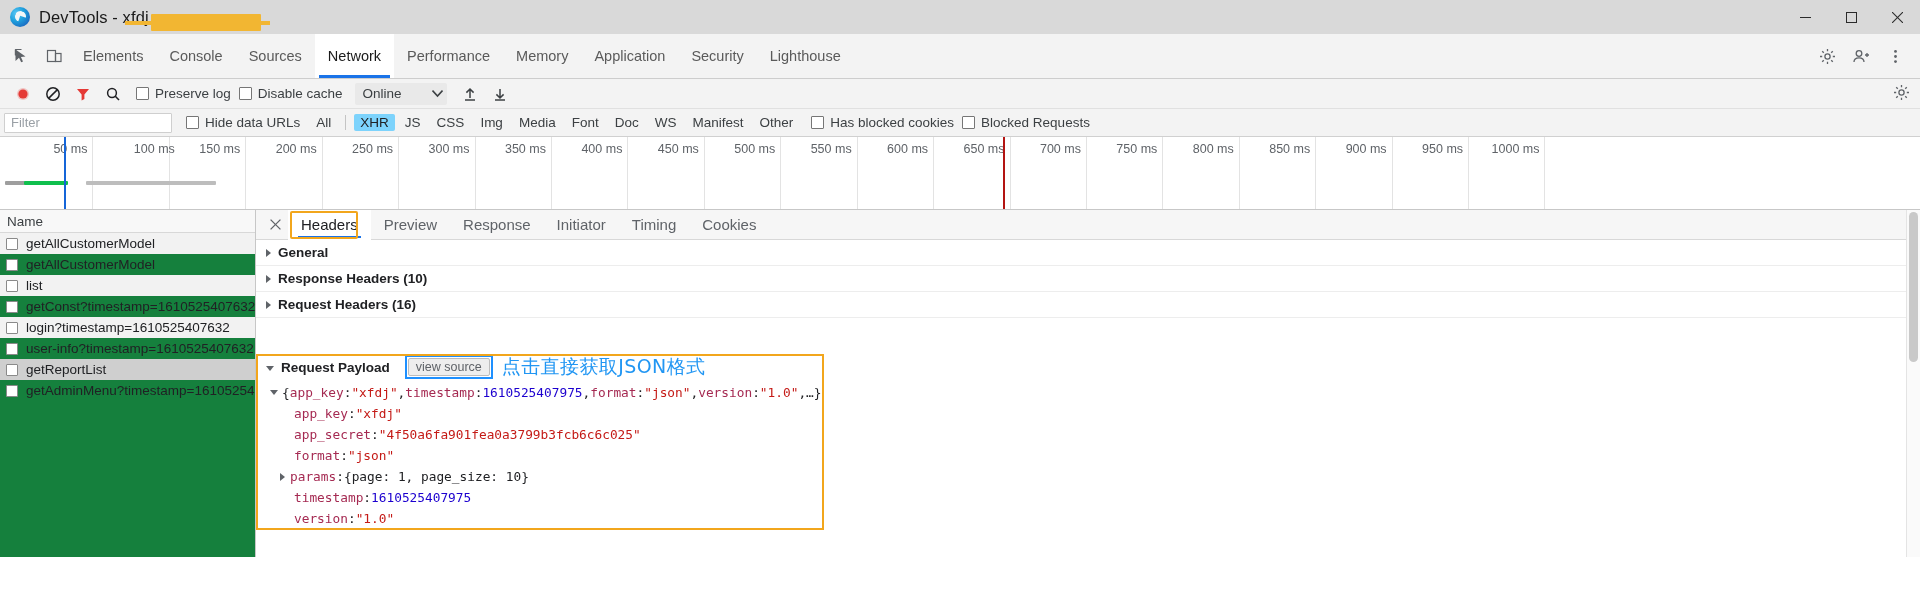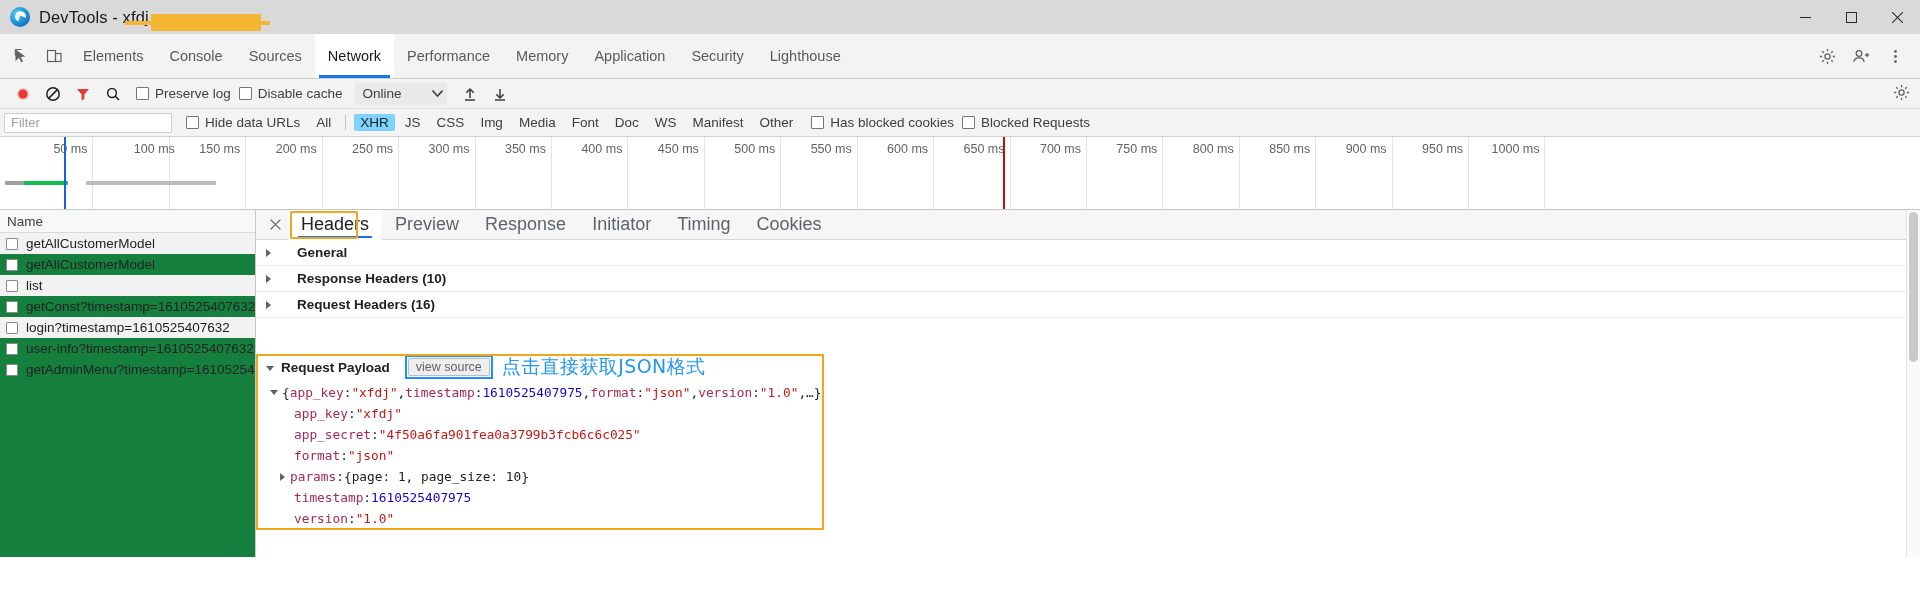--- a/index.html
+++ b/index.html
@@ -186,41 +186,40 @@
   
   .detail { flex: 1; display: flex; flex-direction: column; background: #fff; overflow: hidden; position: relative; }
   .dt-tabs {
     height: 30px; display: flex; align-items: center;
     border-bottom: 1px solid #d8d8d8; background: #f6f6f6;
     padding-left: 6px; position: relative;
   }
   .dt-close { width: 26px; display: flex; align-items: center; justify-content: center; color: #5f6368; font-size: 15px; }
   .dt-tab {
     padding: 0 13px; height: 30px; display: flex; align-items: center;
-    font-size: 18px; color: #5f6368; position: relative;
+    font-size: 15px; color: #5f6368; position: relative;
   }
   .dt-tab.active { color: #202124; background: #fff; }
   .dt-tab.active::after {
     content: ""; position: absolute; left: 10px; right: 10px; bottom: 2px;
     height: 2px; background: #1a73e8;
   }
   .dt-annot-box {
     position: absolute;
     left: 34px; top: 1px; width: 68px; height: 28px;
     border: 2px solid #f2a61c; border-radius: 2px;
     pointer-events: none;
   }
 
   .dt-body { flex: 1; overflow: hidden; font-size: 13.5px; position: relative; }
   .sec-row {
     height: 26px; display: flex; align-items: center;
     padding-left: 10px;
     font-weight: bold; color: #202124;
     border-bottom: 1px solid #ededed;
-    gap: 19px;
   }
   .tri {
     display: inline-block; width: 0; height: 0; margin-right: 7px;
     border-left: 5px solid #5f6368; border-top: 4px solid transparent; border-bottom: 4px solid transparent;
   }
   .tri.open { border-left: 4px solid transparent; border-right: 4px solid transparent; border-top: 5px solid #5f6368; border-bottom: 0; margin-bottom: -2px; }
 
   .payload-wrap { position: relative; margin-top: 36px; }
   .payload-box {
     position: absolute; left: 0; top: 0; width: 568px; height: 176px;
@@ -526,20 +525,24 @@
           <span>getConst?timestamp=1610525407632</span>
         </div>
         <div class="rl-row odd">
           <span class="rl-cb"></span>
           <span>login?timestamp=1610525407632</span>
         </div>
         <div class="rl-row">
           <span class="rl-cb"></span>
           <span>user-info?timestamp=1610525407632</span>
         </div>
+        <div class="rl-row selected">
+          <span class="rl-cb"></span>
+          <span>getReportList</span>
+        </div>
         <div class="rl-row">
           <span class="rl-cb"></span>
           <span>getAdminMenu?timestamp=161052540...</span>
         </div>
       </div>
   </div>
 
   <div class="detail">
     <div class="dt-tabs">
       <div class="dt-close">

